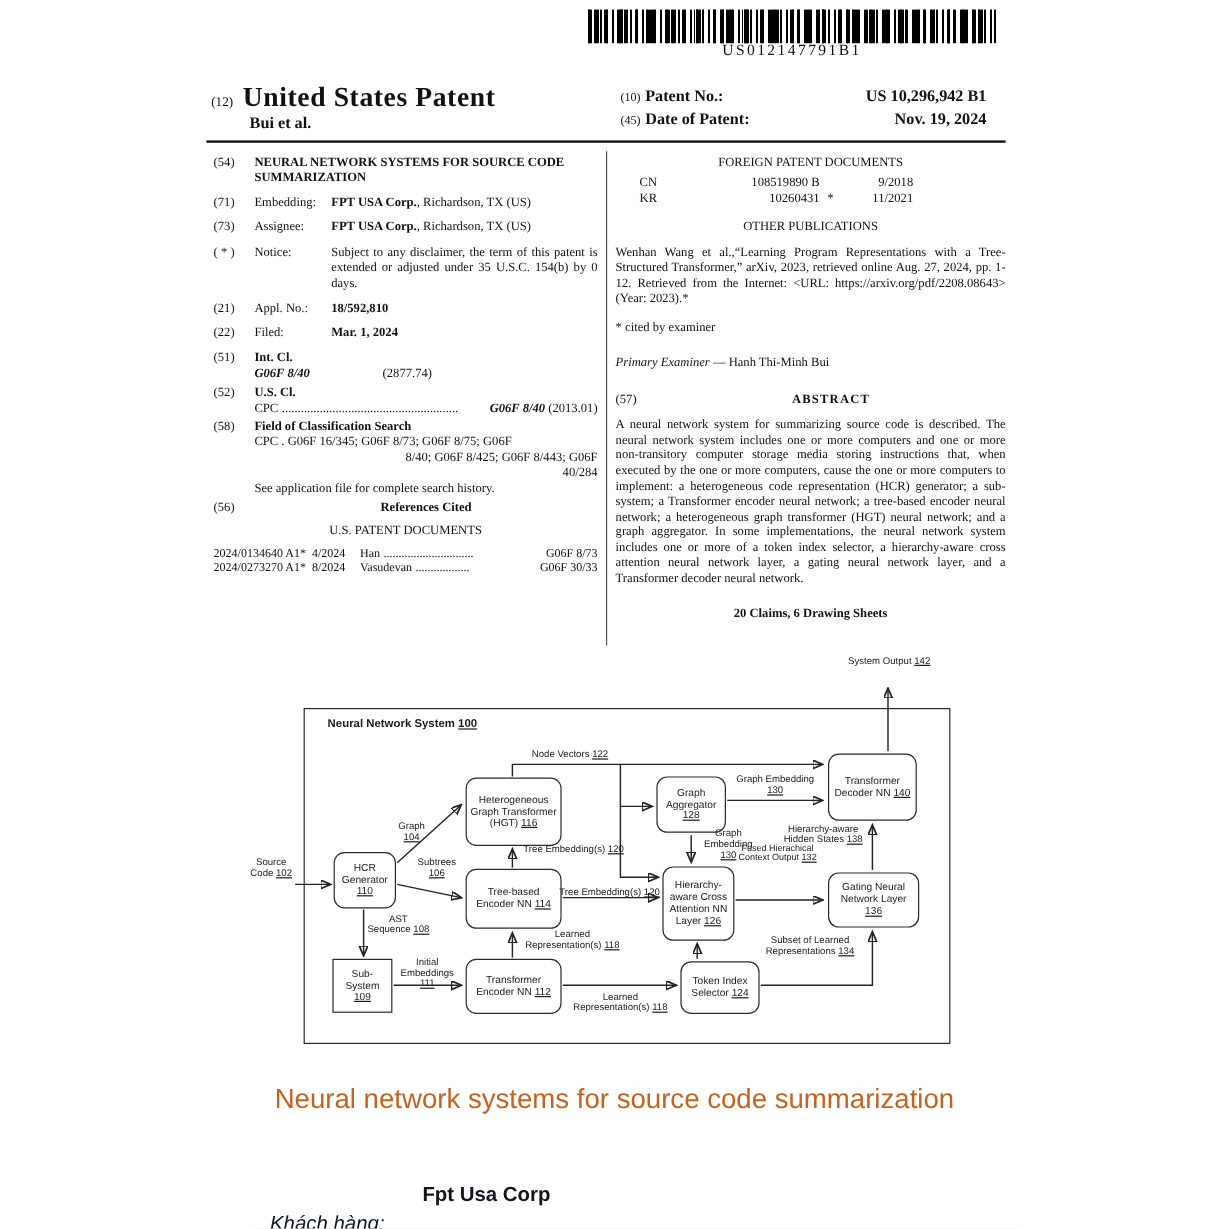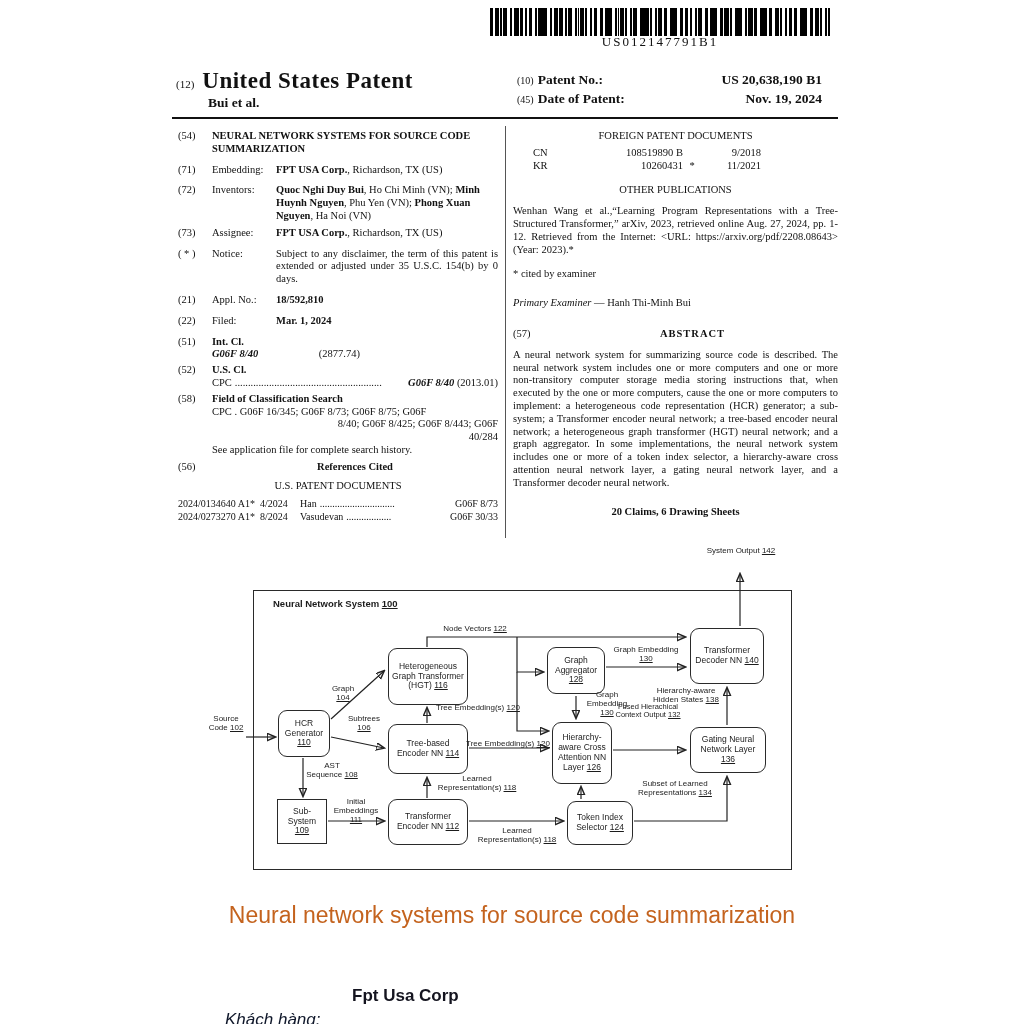--- a/index.html
+++ b/index.html
@@ -66,44 +66,39 @@
   <div class="hdr-left">
     <div style="display:flex;align-items:baseline;gap:8px;">
       <span class="knum">(12)</span>
       <span class="title">United States Patent</span>
     </div>
     <div class="party">Bui et al.</div>
   </div>
   <div class="hdr-right">
     <div class="row">
       <span><span class="knum">(10)</span><span>Patent No.:</span></span>
-      <span>US 20,638,190 B1</span>
+      <span>US 10,296,942 B1</span>
     </div>
     <div class="row">
       <span><span class="knum">(45)</span><span>Date of Patent:</span></span>
       <span>Nov. 19, 2024</span>
     </div>
   </div>
   <div class="hrule"></div>
   <div class="vdiv"></div>
 
   <div class="lc">
     <div class="g2 mb8">
       <span>(54)</span>
       <span class="b">NEURAL NETWORK SYSTEMS FOR SOURCE CODE SUMMARIZATION</span>
     </div>
     <div class="g3 mb8">
       <span>(71)</span>
       <span>Embedding:</span>
       <span><span class="b">FPT USA Corp.</span><span>, Richardson, TX (US)</span></span>
-    </div>
-    <div class="g3 mb4">
-      <span>(72)</span>
-      <span>Inventors:</span>
-      <span><span class="b">Quoc Nghi Duy Bui</span><span>, Ho Chi Minh (VN); </span><span class="b">Minh Huynh Nguyen</span><span>, Phu Yen (VN); </span><span class="b">Phong Xuan Nguyen</span><span>, Ha Noi (VN)</span></span>
     </div>
     <div class="g3 mb8">
       <span>(73)</span>
       <span>Assignee:</span>
       <span><span class="b">FPT USA Corp.</span><span>, Richardson, TX (US)</span></span>
     </div>
     <div class="g3 mb8">
       <span>( * )</span>
       <span>Notice:</span>
       <span class="jst">Subject to any disclaimer, the term of this patent is extended or adjusted under 35 U.S.C. 154(b) by 0 days.</span>

